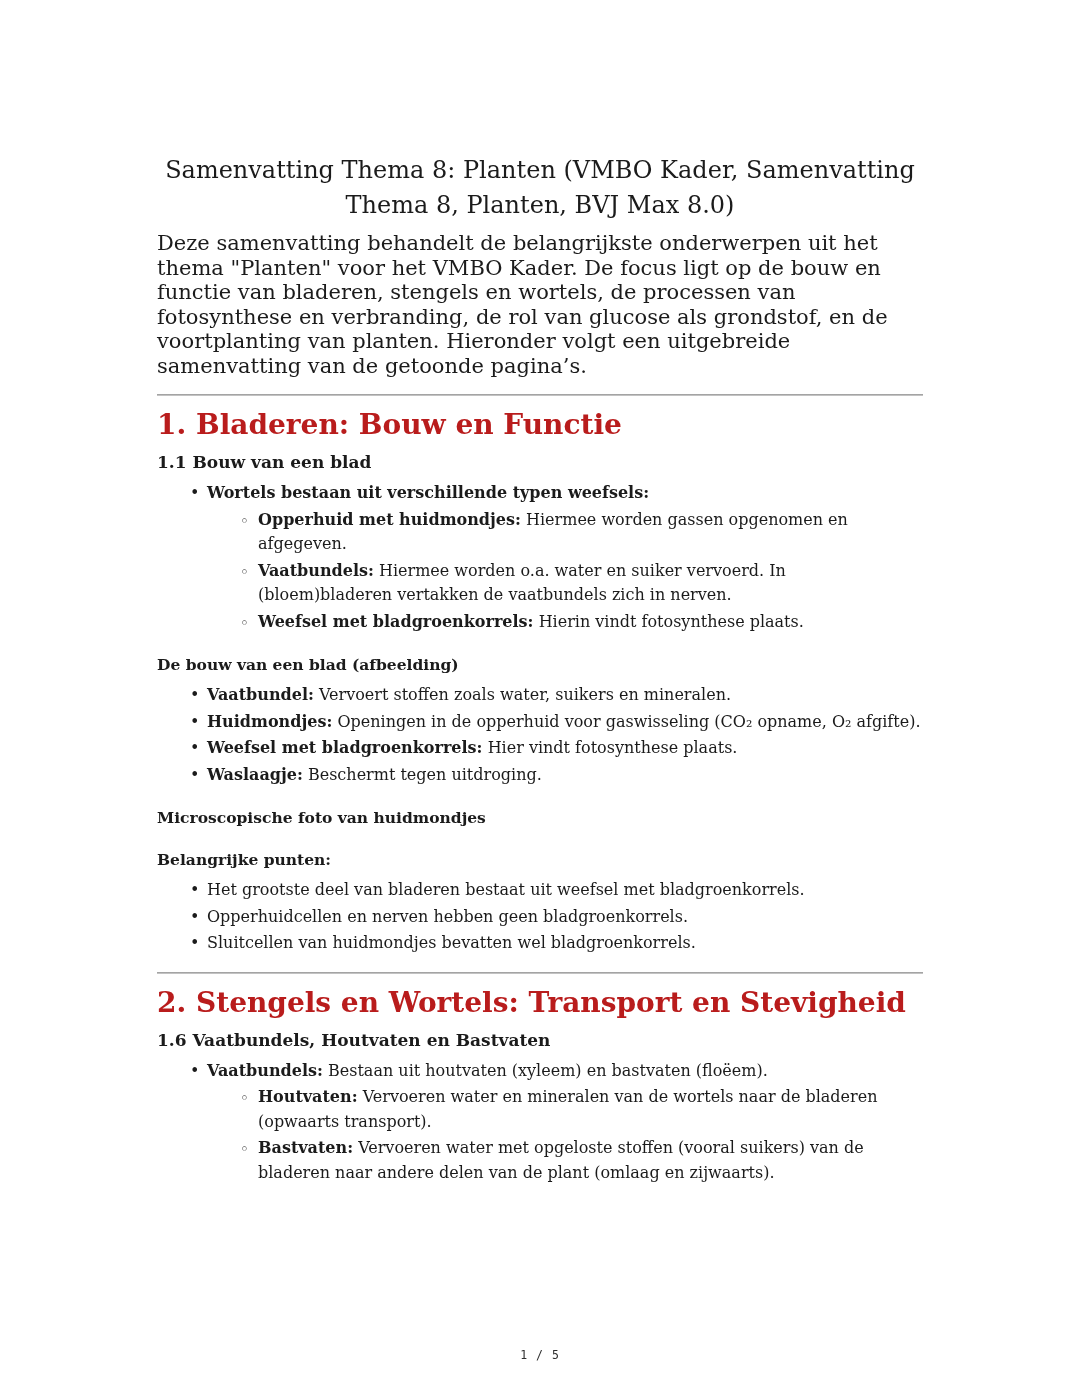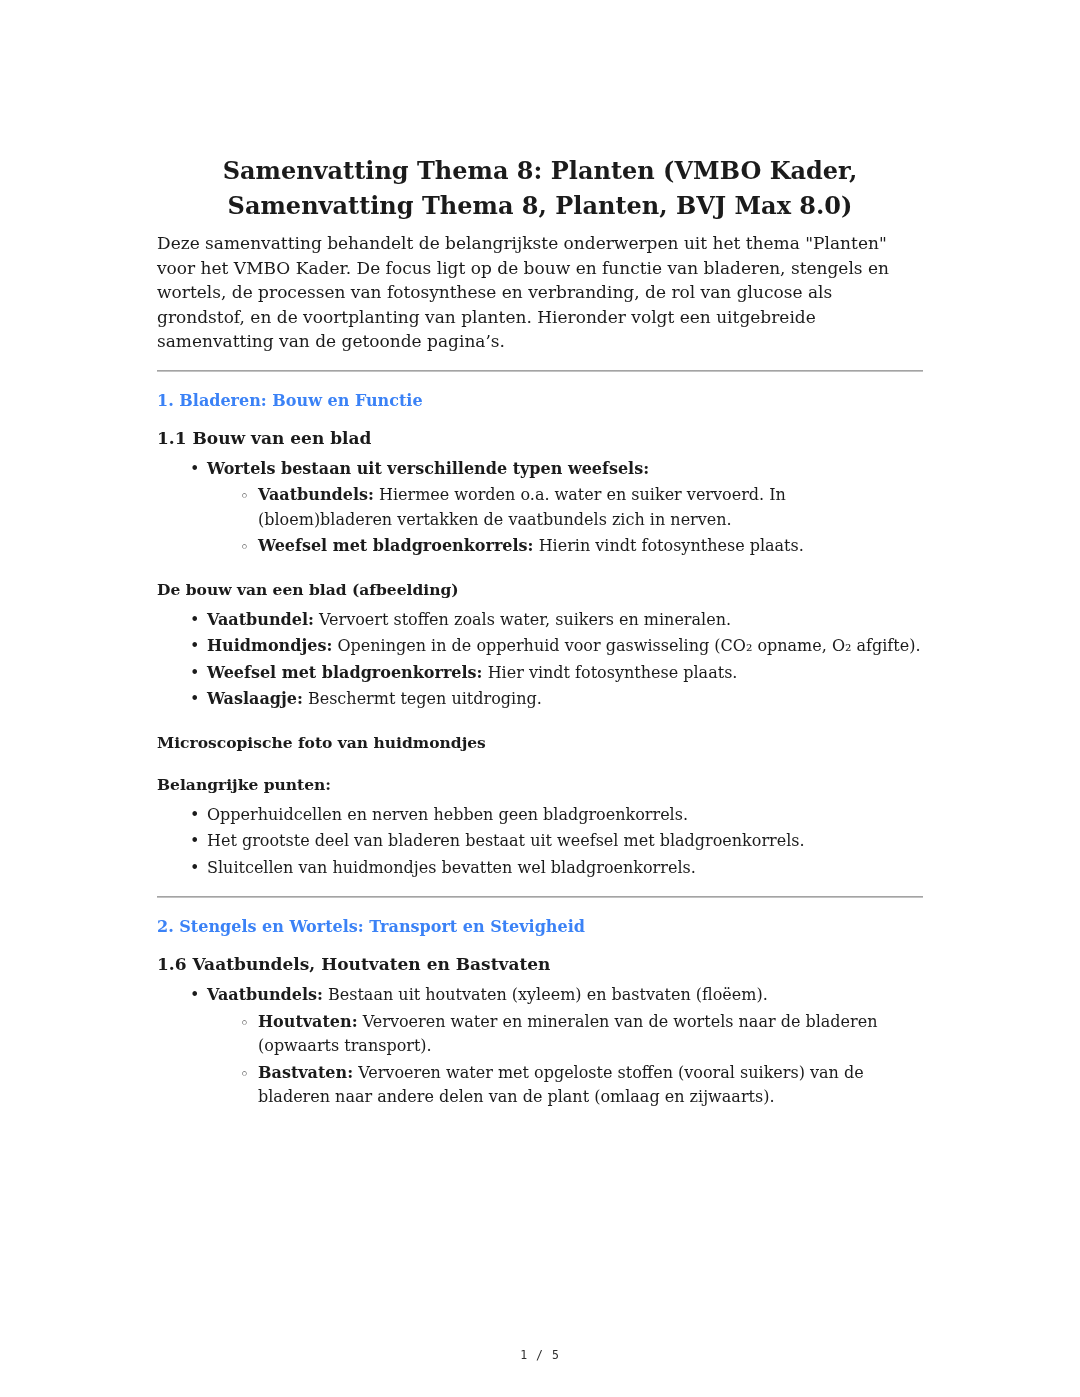--- a/index.html
+++ b/index.html
@@ -13,42 +13,42 @@
     overflow: hidden;
   }
   .page {
     padding: 153px 157px 0 157px;
     box-sizing: border-box;
     width: 1080px;
   }
   h1 {
     font-size: 24px;
     line-height: 35px;
-    font-weight: bold;
+    font-weight: normal;
     text-align: center;
     margin: 0 0 8px 0;
     color: #1b1b1b;
   }
   p.intro {
-    font-size: 17px;
+    font-size: 21px;
     line-height: 24.5px;
     margin: 0 0 2px 0;
   }
   hr.rule {
     border: 0;
     height: 2px;
     background: linear-gradient(#949494, #d2d2d2);
     margin: 16px 0 15px 0;
   }
   h2 {
-    font-size: 16px;
+    font-size: 28px;
     line-height: 28px;
     font-weight: bold;
     margin: 0 0 10px 0;
-    color: #3b82f6;
+    color: #b91c1c;
   }
   h3 {
     font-size: 17px;
     line-height: 23px;
     font-weight: bold;
     margin: 12px 0 7px 0;
   }
   p.bold-head {
     font-size: 15.5px;
     line-height: 22px;
@@ -106,20 +106,24 @@
   <hr class="rule">
 
   <h2>1. Bladeren: Bouw en Functie</h2>
   <h3>1.1 Bouw van een blad</h3>
 
   <ul>
     <li>
       <strong>Wortels bestaan uit verschillende typen weefsels:</strong>
       <ul class="sub">
         <li>
+          <strong>Opperhuid met huidmondjes:</strong>
+          <span>Hiermee worden gassen opgenomen en afgegeven.</span>
+        </li>
+        <li>
           <strong>Vaatbundels:</strong>
           <span>Hiermee worden o.a. water en suiker vervoerd. In (bloem)bladeren vertakken de vaatbundels zich in nerven.</span>
         </li>
         <li>
           <strong>Weefsel met bladgroenkorrels:</strong>
           <span>Hierin vindt fotosynthese plaats.</span>
         </li>
       </ul>
     </li>
   </ul>
@@ -141,22 +145,22 @@
     <li>
       <strong>Waslaagje:</strong>
       <span>Beschermt tegen uitdroging.</span>
     </li>
   </ul>
 
   <p class="bold-head">Microscopische foto van huidmondjes</p>
 
   <p class="bold-head">Belangrijke punten:</p>
   <ul>
+    <li>Het grootste deel van bladeren bestaat uit weefsel met bladgroenkorrels.</li>
     <li>Opperhuidcellen en nerven hebben geen bladgroenkorrels.</li>
-    <li>Het grootste deel van bladeren bestaat uit weefsel met bladgroenkorrels.</li>
     <li>Sluitcellen van huidmondjes bevatten wel bladgroenkorrels.</li>
   </ul>
 
   <hr class="rule">
 
   <h2>2. Stengels en Wortels: Transport en Stevigheid</h2>
   <h3>1.6 Vaatbundels, Houtvaten en Bastvaten</h3>
 
   <ul>
     <li>

